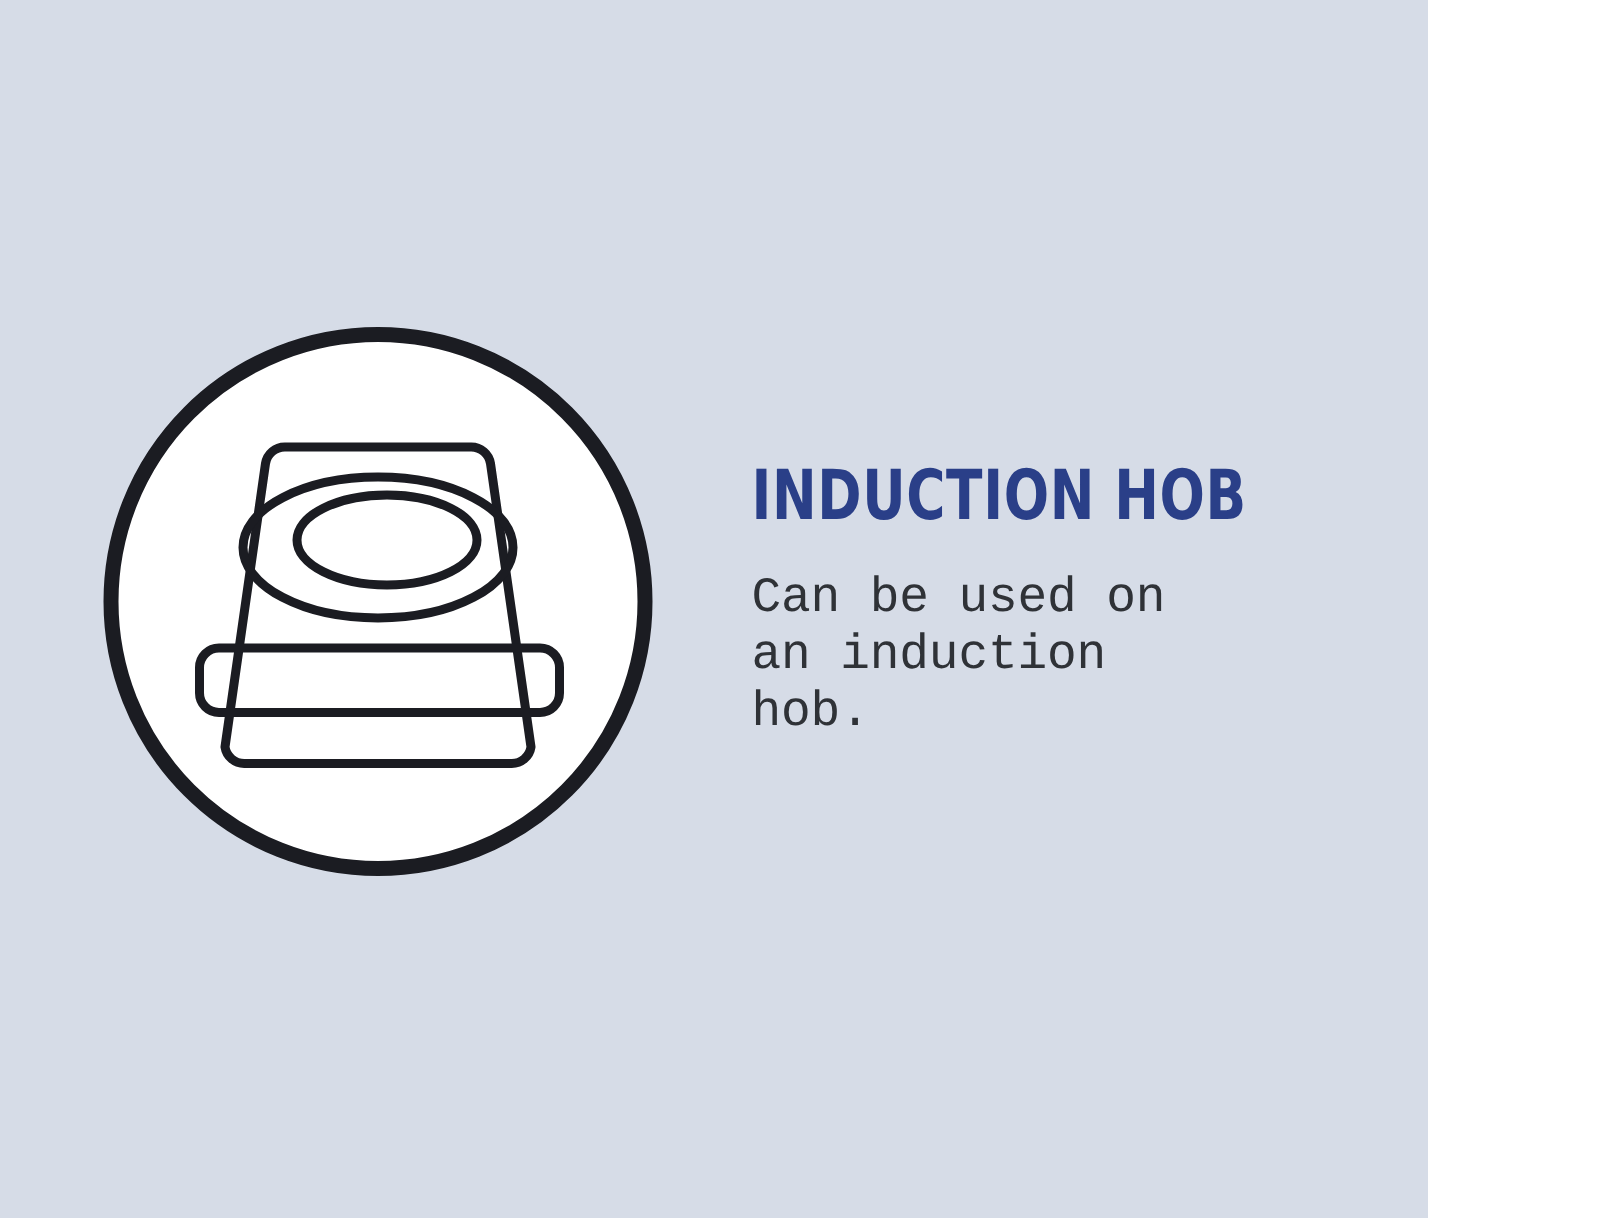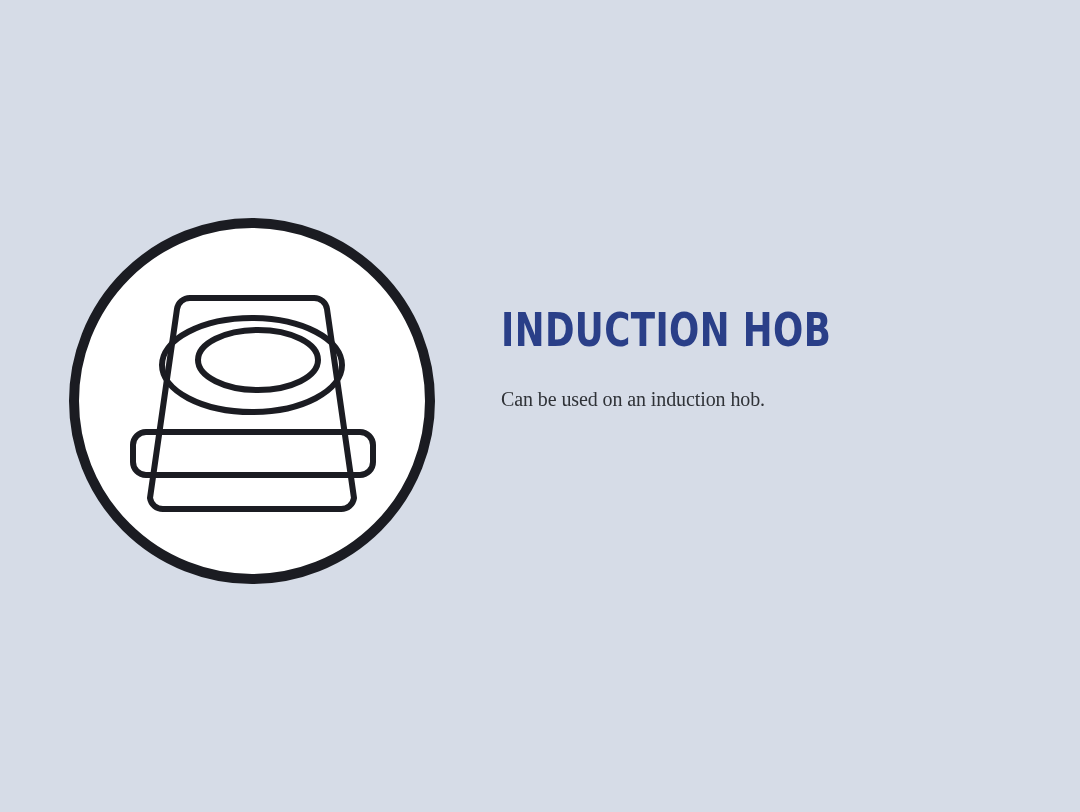--- a/index.html
+++ b/index.html
@@ -8,21 +8,21 @@
   }
   body {
     width: 1080px;
     height: 812px;
     overflow: hidden;
     font-family: "Liberation Sans", sans-serif;
   }
 
   #slide {
     position: relative;
-    width: 1080px;
+    width: 952px;
     height: 812px;
     background: #d6dce7;
     box-sizing: border-box;
   }
 
   
   #icon-badge {
     position: absolute;
     left: 64px;
     top: 213px;
@@ -52,22 +52,22 @@
     letter-spacing: 0.5px;
     color: #2a3f88;
     transform: scaleX(0.86);
     transform-origin: left center;
     white-space: nowrap;
   }
 
   #feature-description {
     margin: 0;
     padding-top: 26px;
-    font-family: Liberation Serif, serif;
-    font-size: 20px;
+    font-family: Liberation Mono, monospace;
+    font-size: 33px;
     line-height: 38px;
     font-weight: 400;
     color: #2f3237;
     letter-spacing: -0.1px;
     max-width: 280px;
   }
 </style>
 </head>
 <body>
 

